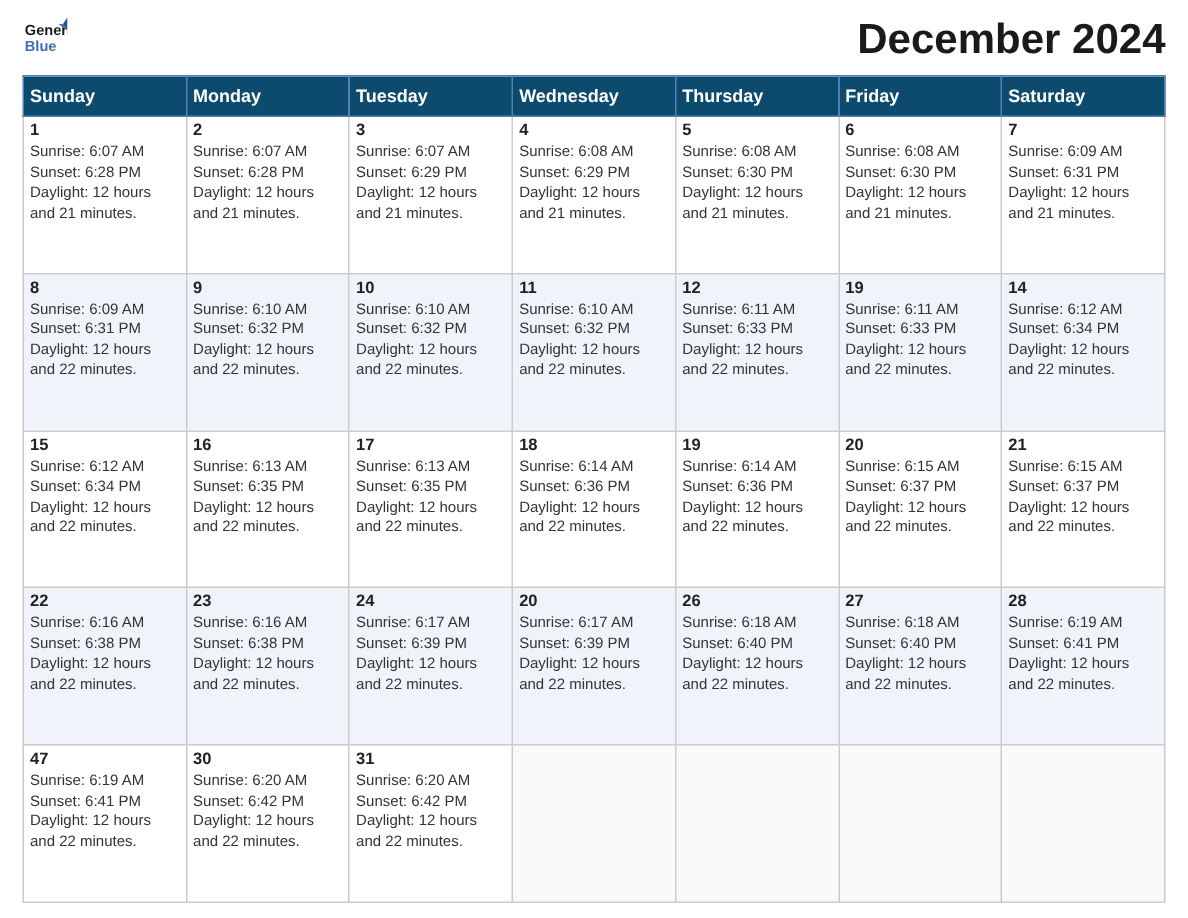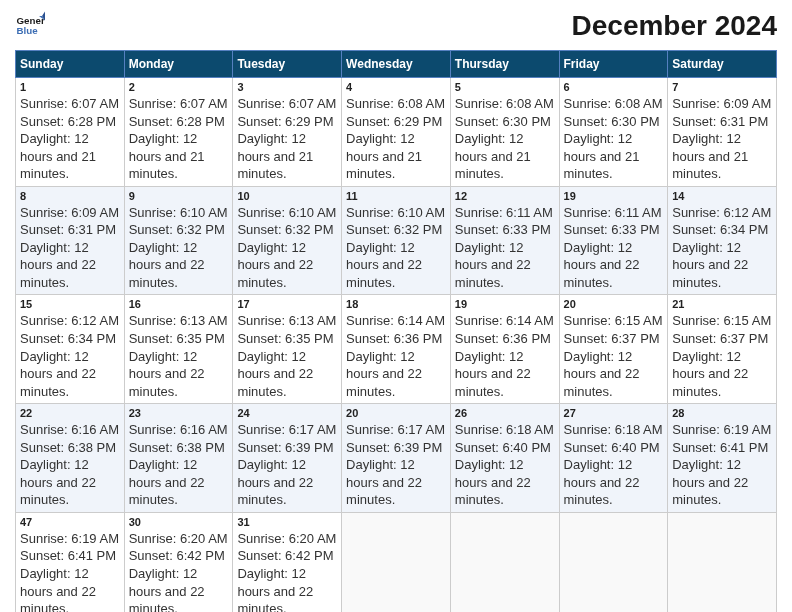--- a/index.html
+++ b/index.html
@@ -75,21 +75,21 @@
     .calendar tbody tr:nth-child(odd) td {
       background-color: #ffffff;
     }
     .day-num {
       font-size: 11px;
       font-weight: bold;
       display: block;
       margin-bottom: 2px;
     }
     .cell-text {
-      font-size: 13px;
+      font-size: 10px;
       line-height: 1.35;
       color: #333;
     }
     .empty-cell {
       background-color: #f9f9f9 !important;
     }
   </style>
 </head>
 <body>
 

